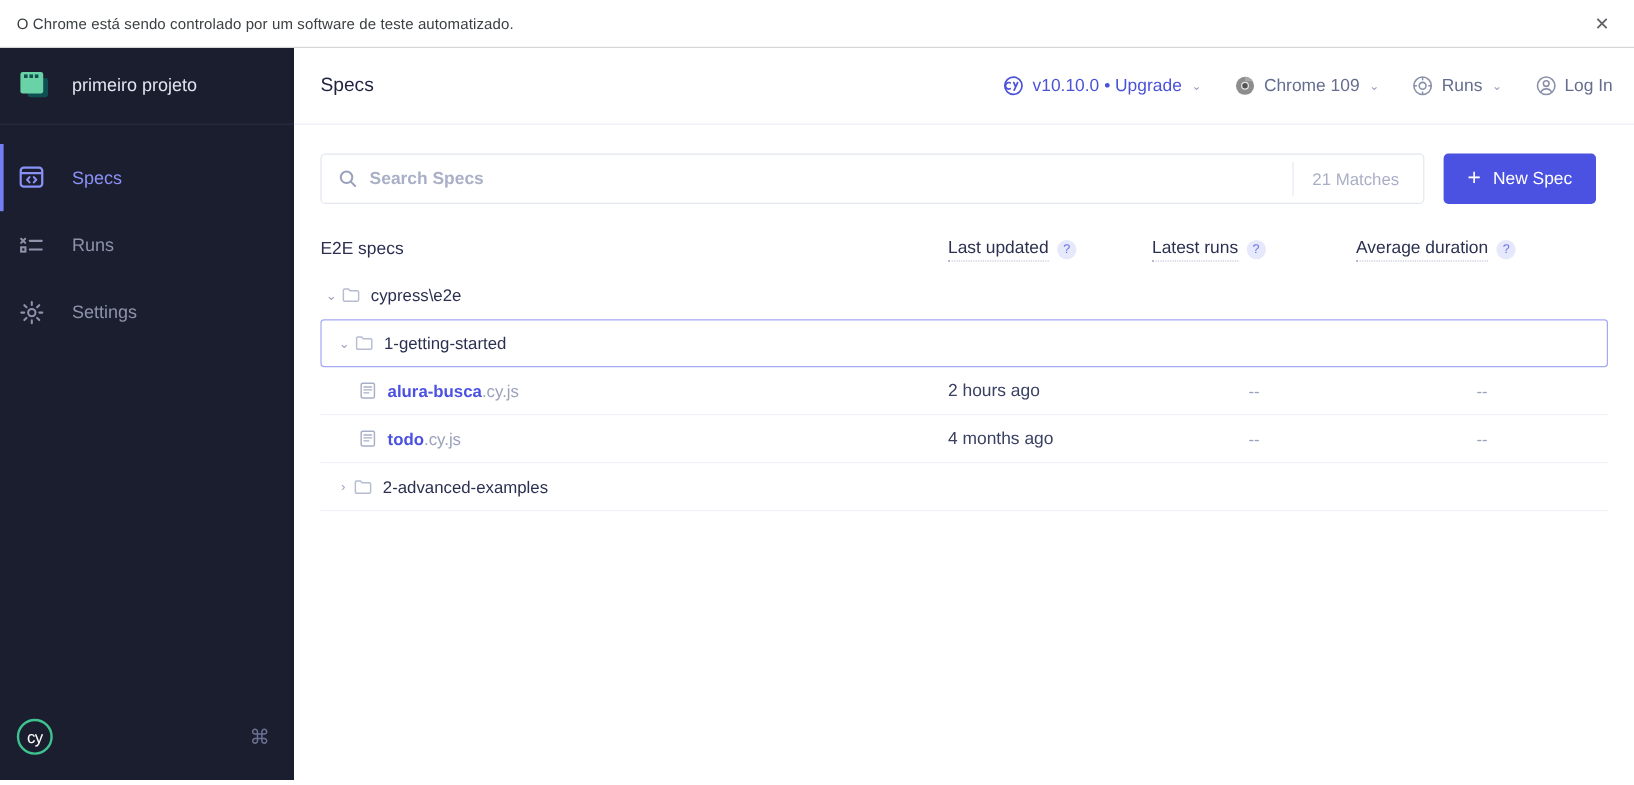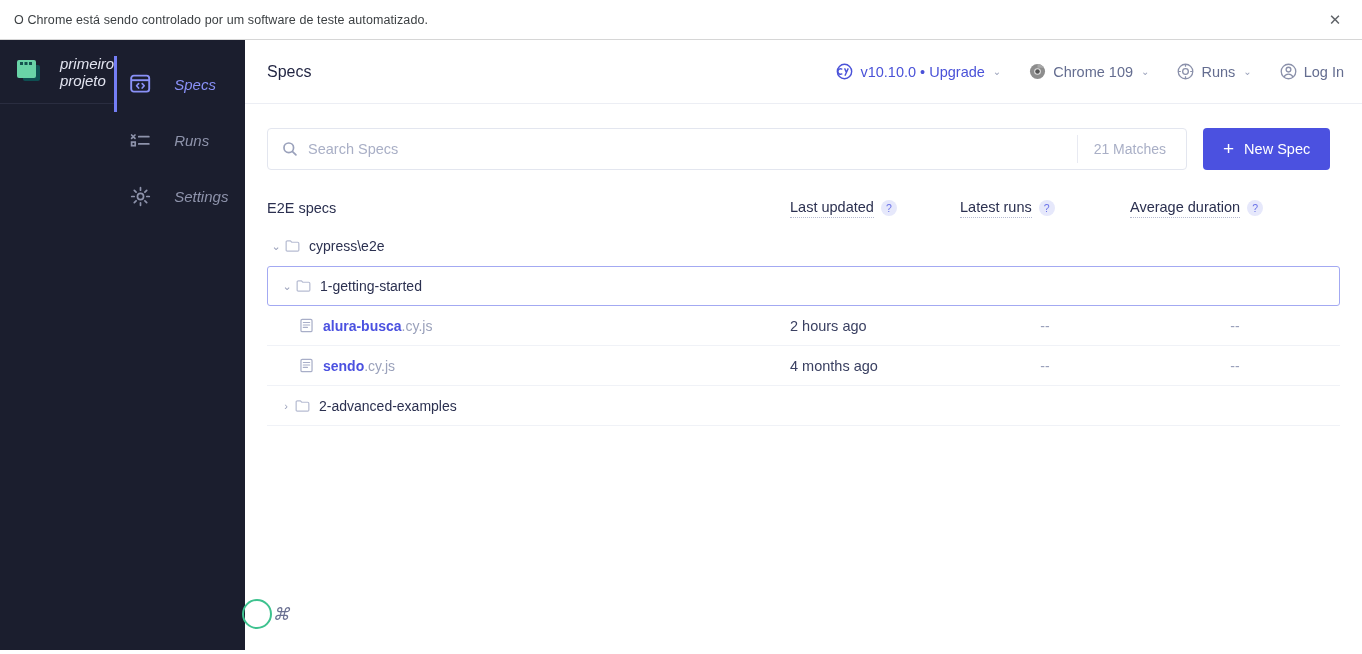--- a/index.html
+++ b/index.html
@@ -50,23 +50,22 @@
     height: 610px;
     width: 100%;
   }
 
   
   .sidebar {
     width: 245px;
     min-width: 245px;
     background: #1b1e2e;
     display: flex;
-    flex-direction: row;
+    flex-direction: column;
     position: relative;
-    font-style: italic;
   }
   .sidebar-project {
     height: 64px;
     display: flex;
     align-items: center;
     padding: 0 0 0 16px;
     border-bottom: 1px solid #2a2d40;
   }
   .project-icon {
     width: 30px;
@@ -219,20 +218,21 @@
   }
   .search-ico { color: #9aa1bb; display: flex; margin-right: 10px; }
   .search-input {
     flex: 1;
     border: none;
     outline: none;
     font-family: "Liberation Sans", sans-serif;
     font-size: 14.5px;
     color: #2b3050;
     background: transparent;
+    font-weight: bold;
   }
   .search-input::placeholder { color: #a9afc6; }
   .matches {
     font-size: 14px;
     color: #a9afc6;
     border-left: 1px solid #e8eaf2;
     padding: 6px 16px 6px 16px;
     white-space: nowrap;
   }
   .new-spec-btn {
@@ -534,21 +534,21 @@
       </div>
 
       <div class="row-grid tree-row indent-2">
         <div class="cell-name">
           <span class="file-ico">
             <svg width="15" height="15" viewBox="0 0 16 16" fill="none">
               <rect x="2.1" y="1.4" width="11.8" height="13.2" rx="1.4" stroke="#a8aec8" stroke-width="1.3"></rect>
               <path d="M4.6 4.8h6.8M4.6 7.4h6.8M4.6 10h4.4" stroke="#a8aec8" stroke-width="1.2" stroke-linecap="round"></path>
             </svg>
           </span>
-          <span class="spec-base">sendo</span>
+          <span class="spec-base">todo</span>
           <span class="spec-ext">.cy.js</span>
         </div>
         <div class="cell-val">4 months ago</div>
         <div class="cell-dash">--</div>
         <div class="cell-dash">--</div>
       </div>
 
       <div class="row-grid tree-row indent-1">
         <div class="cell-name">
           <span class="chevron">›</span>

